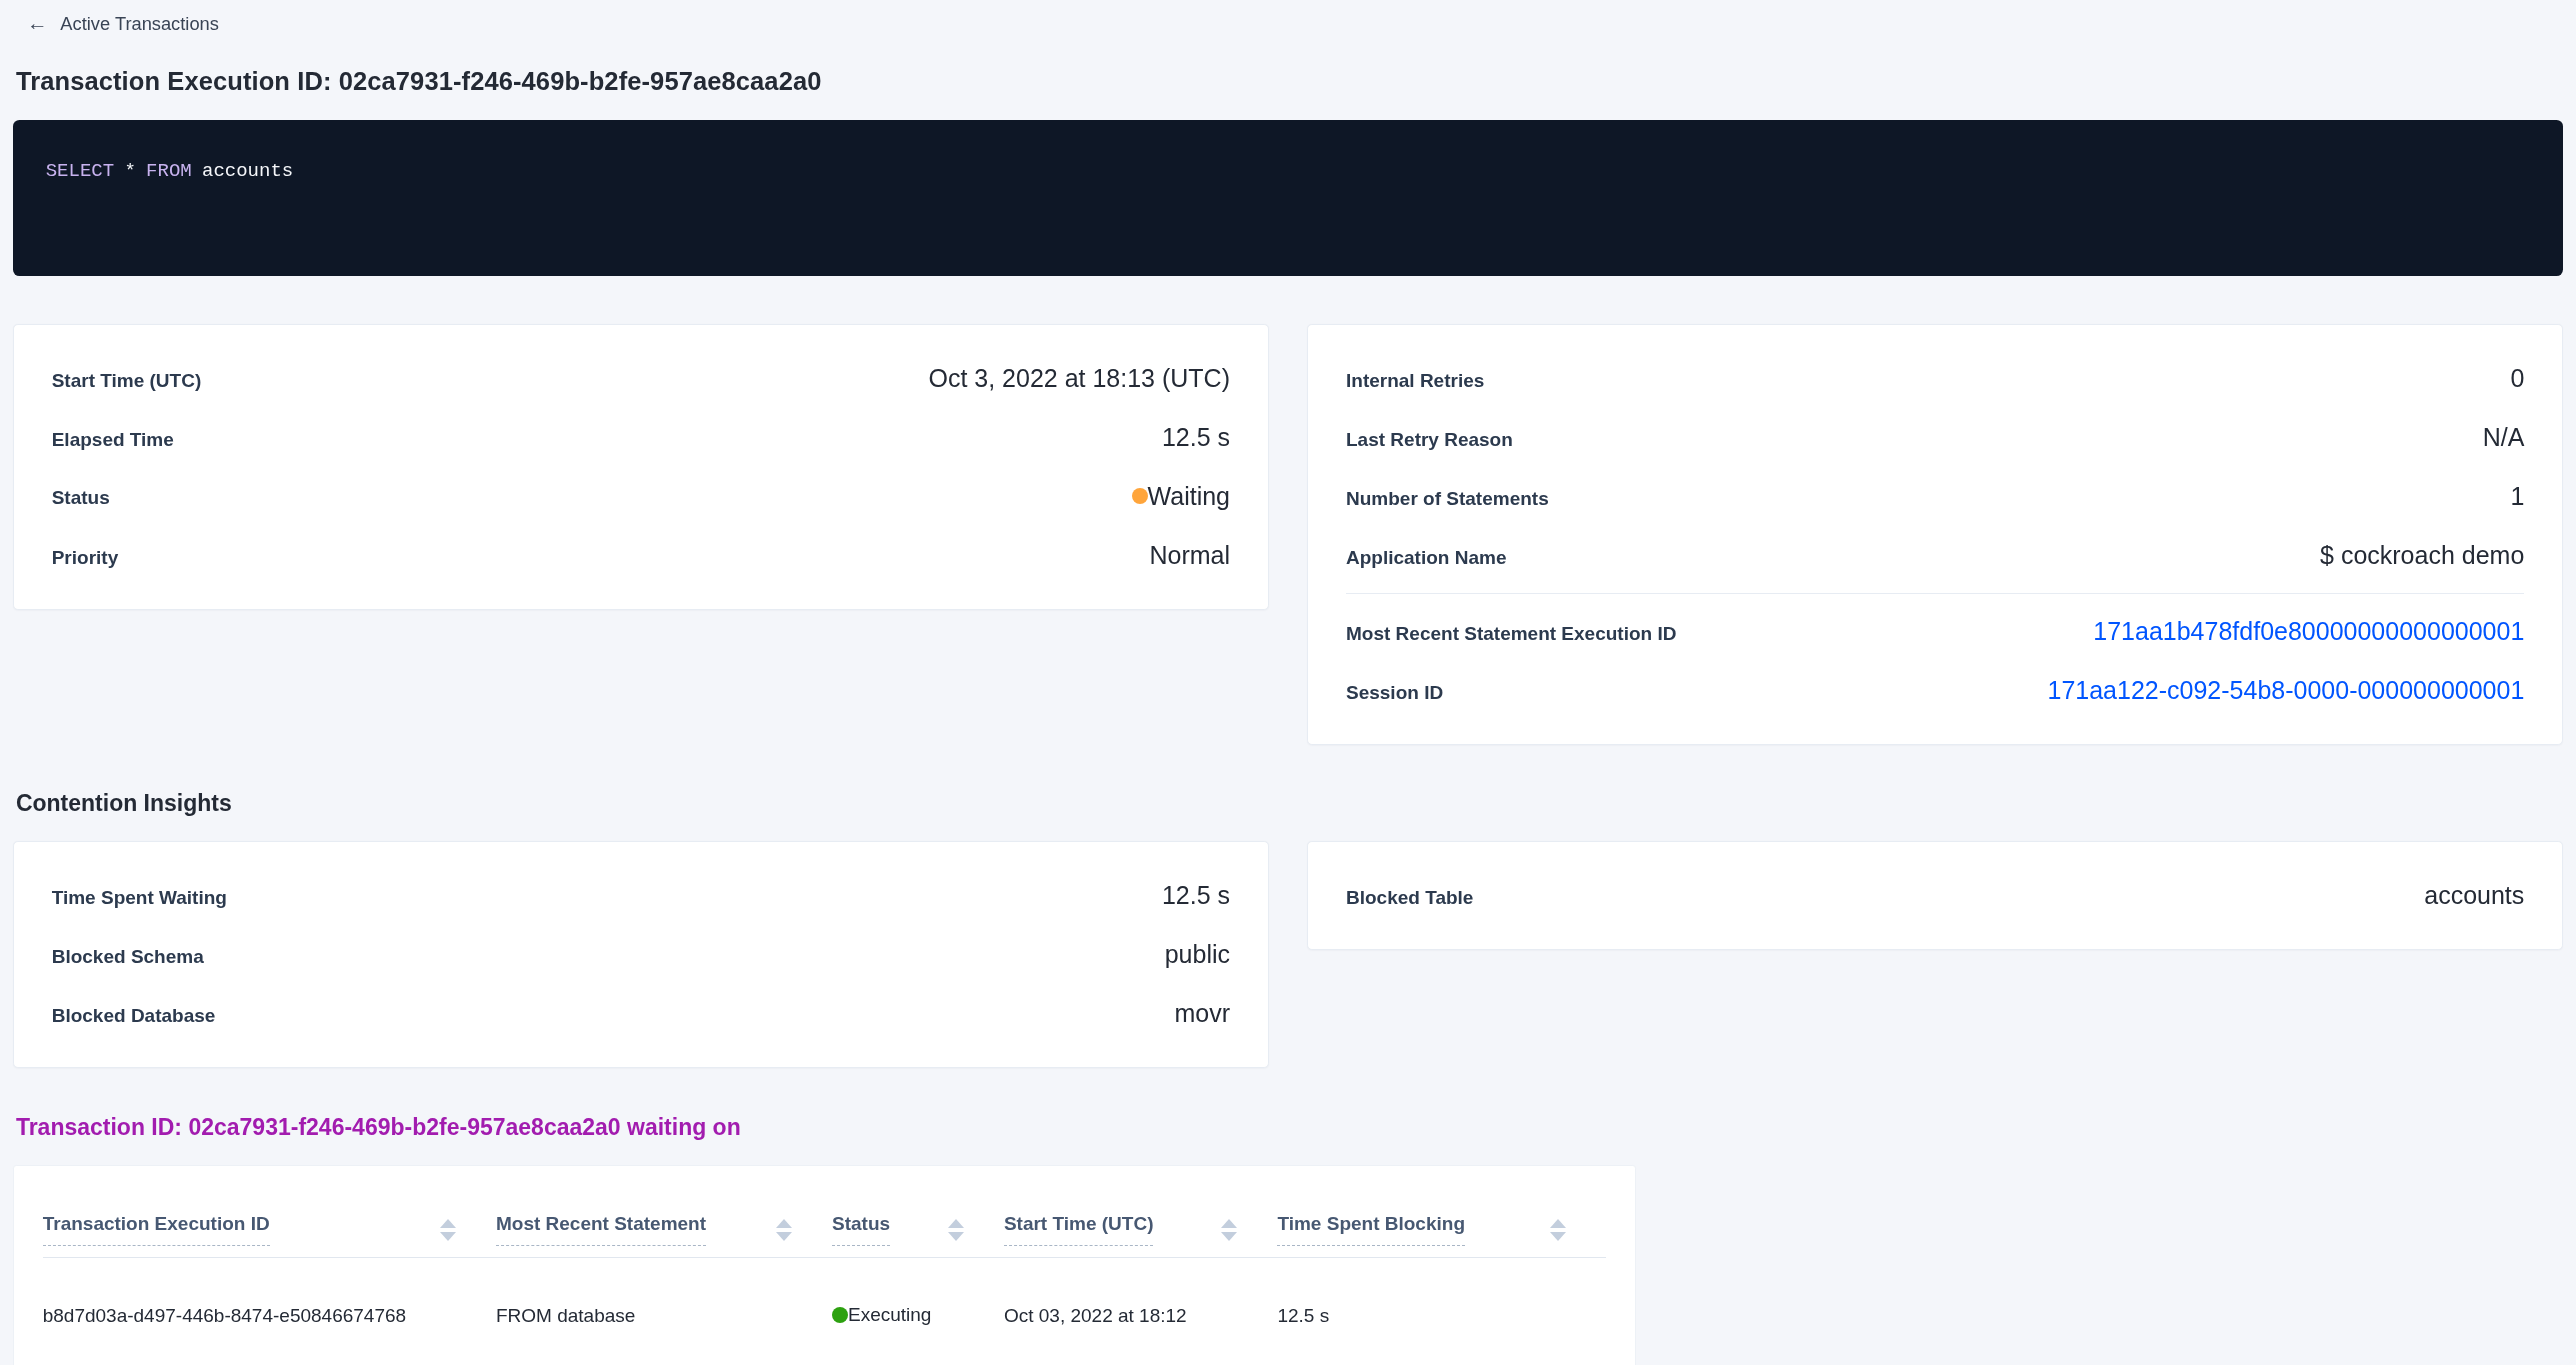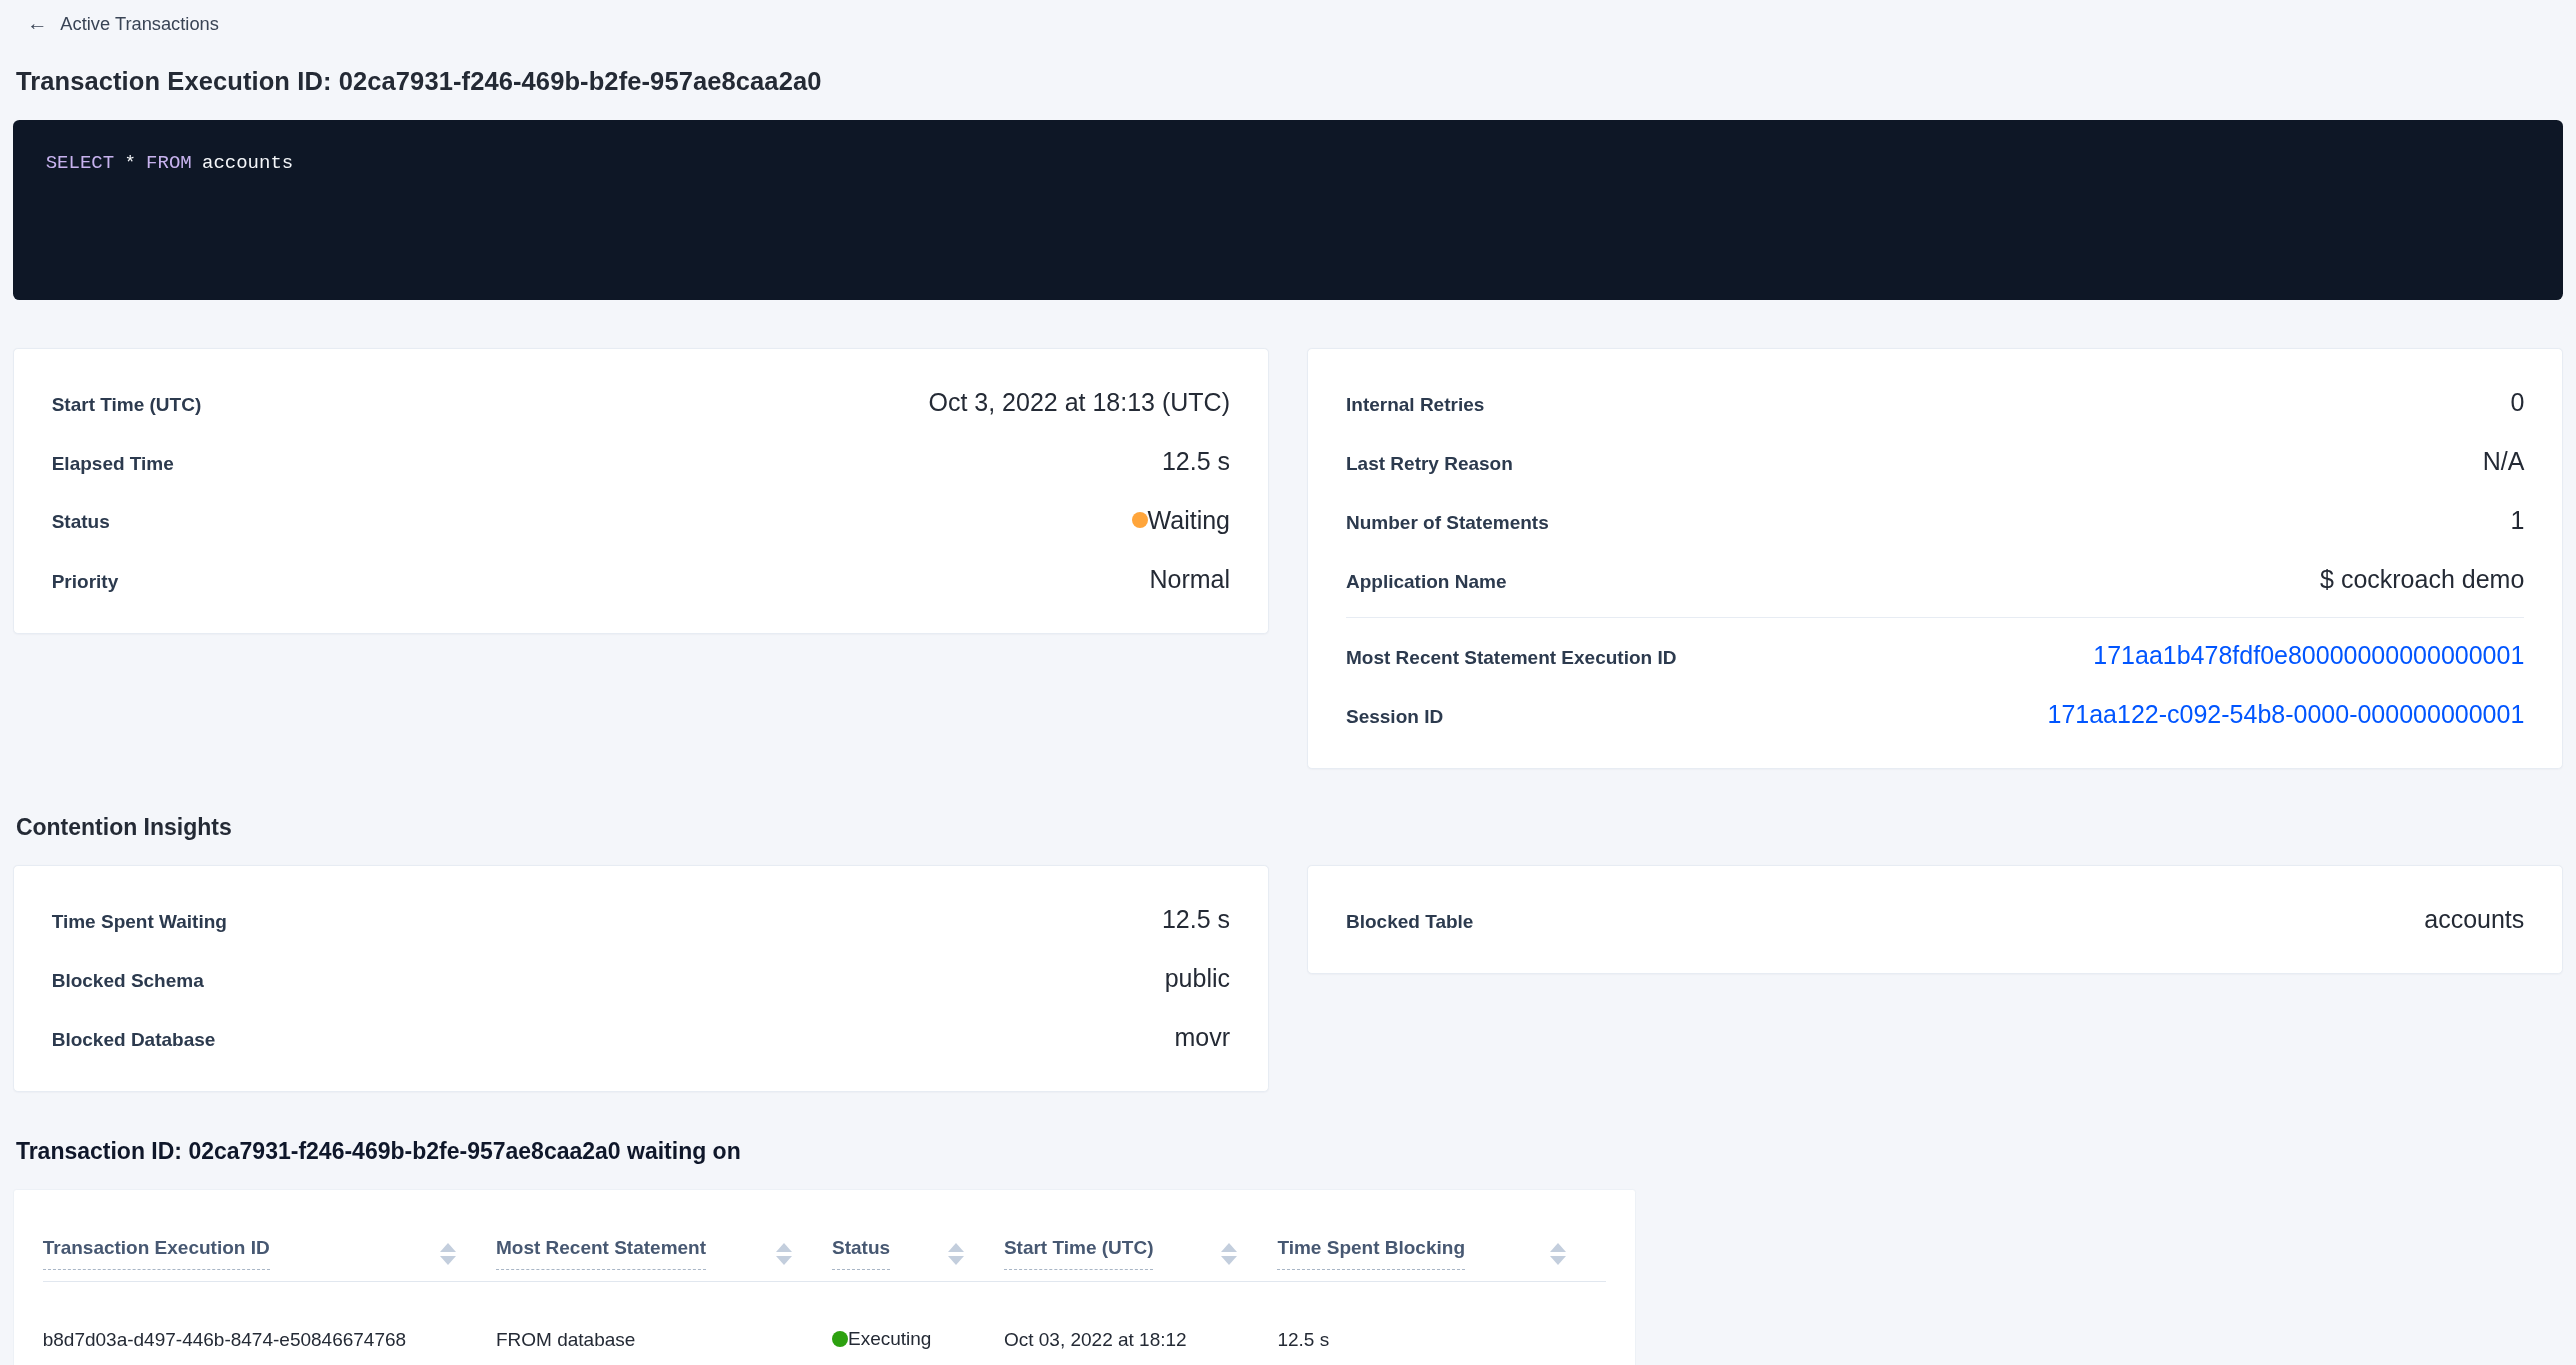--- a/index.html
+++ b/index.html
@@ -24,24 +24,24 @@
   
   .page-title {
     margin: 32px 0 0 3.2px;
     font-size: 25.5px; font-weight: 700; color: #242A35;
     letter-spacing: 0.1px;
   }
 
   
   .sql-box {
     margin-top: 24px;
-    height: 180px;
+    height: 156px;
     background: #0E1726;
     border-radius: 6.4px;
-    padding: 32px 33px;
+    padding: 40px 33px;
     font-family: "Liberation Mono", "DejaVu Sans Mono", monospace;
     font-size: 19px;
     color: #F5F7FA;
   }
   .sql-box .kw { color: #C7B2EE; }
   .sql-box span { margin-right: 10.3px; }
   .sql-box span:last-child { margin-right: 0; }
 
   
   .cards-row { display: flex; gap: 38px; align-items: flex-start; }
@@ -71,21 +71,21 @@
   
   .section-heading {
     margin: 45px 0 0 3.2px;
     font-size: 23px; font-weight: 700; color: #242A35;
   }
   .row-2 { margin-top: 24px; }
 
   
   .table-heading {
     margin: 46px 0 0 3.2px;
-    font-size: 23px; font-weight: 700; color: #0f172a;
+    font-size: 23px; font-weight: 700; color: #a21caf;
   }
   .table-panel {
     margin-top: 24px;
     width: 1623px;
     background: #FFFFFF;
     border: 0.8px solid #EDF1F6;
     border-radius: 3.2px;
     padding: 12.7px 29px 37px 29px;
   }
   table { width: 100%; border-collapse: collapse; }

